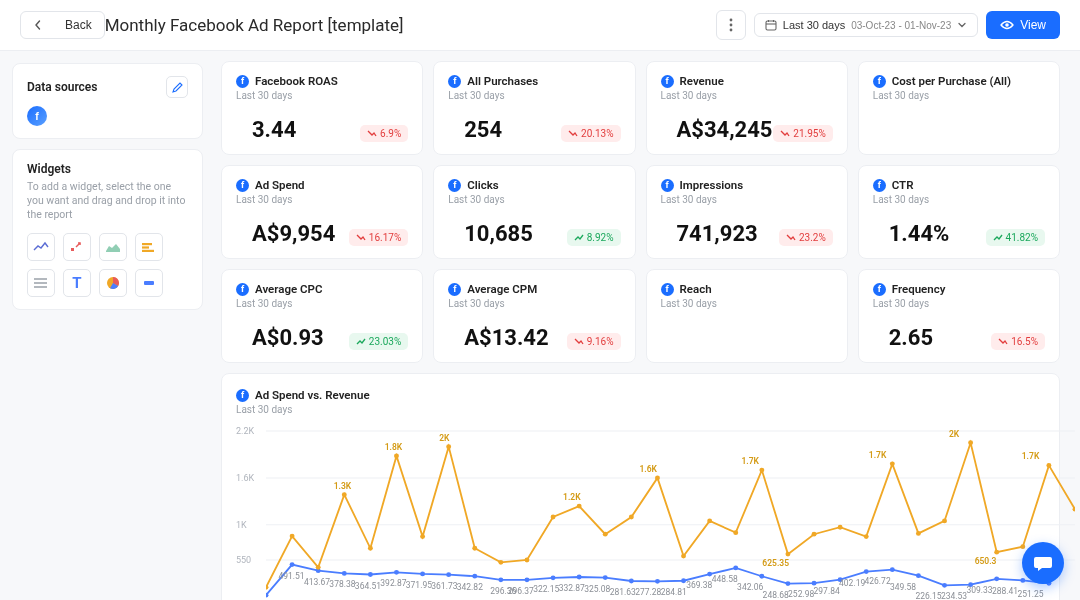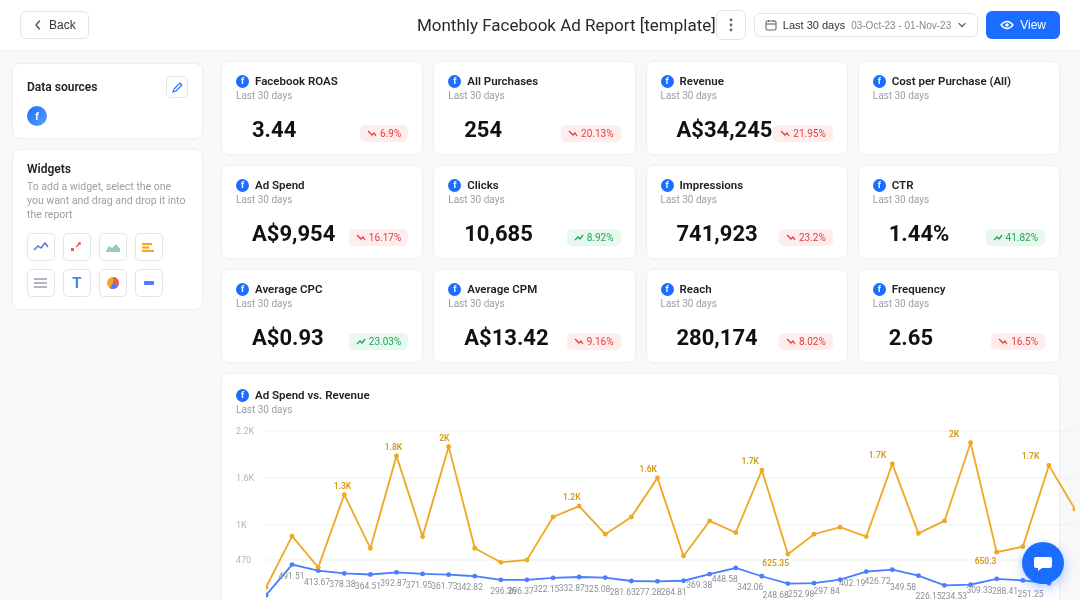--- a/index.html
+++ b/index.html
@@ -1,20 +1,20 @@
 <!DOCTYPE html>
 <html><head>
 <meta charset="utf-8">
 <style>
   * { box-sizing: border-box; margin: 0; padding: 0; }
   body { font-family: -apple-system, BlinkMacSystemFont, "Segoe UI", Roboto, Helvetica, Arial, sans-serif; background:#f7f8fa; color:#1a1a1a; font-size:13px; width:1080px; height:600px; overflow:hidden; }
   .topbar { display:flex; align-items:center; justify-content:space-between; padding:10px 20px; background:#fff; border-bottom:1px solid #eceef2; }
   .topbar-left { display:flex; align-items:center; gap:20px; }
-  .back-btn { display:flex; align-items:center; gap:6px; border:1px solid #e2e5ea; background:#fff; padding:6px 12px; border-radius:6px; font-size:12px; color:#333; cursor:pointer; }
-  .title { font-size:17px; font-weight:400; color:#2a2a2a; flex:1; text-align:right; }
+  .back-btn { display:flex; align-items:center; gap:22px; border:1px solid #e2e5ea; background:#fff; padding:6px 12px; border-radius:6px; font-size:12px; color:#333; cursor:pointer; }
+  .title { font-size:17px; font-weight:400; color:#2a2a2a; flex:1; text-align:left; }
   .topbar-right { display:flex; align-items:center; gap:8px; }
   .icon-btn { width:30px; height:30px; border:1px solid #e2e5ea; border-radius:6px; background:#fff; display:flex; align-items:center; justify-content:center; cursor:pointer; color:#555; }
   .date-pill { display:flex; align-items:center; gap:6px; border:1px solid #e2e5ea; border-radius:6px; background:#fff; padding:5px 10px; font-size:11px; color:#333; cursor:pointer; }
   .date-pill .sub { color:#888; font-size:10px; }
   .view-btn { display:flex; align-items:center; gap:6px; background:#1a6dff; color:#fff; border:none; border-radius:6px; padding:7px 14px; font-size:12px; cursor:pointer; }
   .layout { display:flex; height:calc(600px - 50px); }
   .sidebar { width:215px; padding:12px; }
   .side-card { background:#fff; border:1px solid #eceef2; border-radius:8px; padding:12px 14px; margin-bottom:10px; }
   .side-title { font-size:12px; font-weight:600; color:#222; display:flex; justify-content:space-between; align-items:center; }
   .side-title .edit { width:22px; height:22px; border:1px solid #e2e5ea; border-radius:5px; display:flex; align-items:center; justify-content:center; color:#1a6dff; font-size:11px; cursor:pointer; }
@@ -307,29 +307,20 @@
               <span>9.16%</span>
             </div>
           </div>
         </div>
         <div class="metric">
           <div class="metric-head">
             <span class="fb-icon">f</span>
             <span>Reach</span>
           </div>
           <div class="metric-sub">Last 30 days</div>
-          <div class="metric-row">
-            <div class="metric-val">280,174</div>
-            <div class="delta down">
-              <svg width="10" height="8" viewBox="0 0 10 8">
-                <path d="M1 1 L5 5 L7 3 L9 6" stroke="currentColor" stroke-width="1.3" fill="none"></path>
-              </svg>
-              <span>8.02%</span>
-            </div>
-          </div>
         </div>
         <div class="metric">
           <div class="metric-head">
             <span class="fb-icon">f</span>
             <span>Frequency</span>
           </div>
           <div class="metric-sub">Last 30 days</div>
           <div class="metric-row">
             <div class="metric-val">2.65</div>
             <div class="delta down">
@@ -345,21 +336,21 @@
     <div class="chartcard">
       <div class="metric-head">
         <span class="fb-icon">f</span>
         <span>Ad Spend vs. Revenue</span>
       </div>
       <div class="metric-sub">Last 30 days</div>
       <div class="chart-wrap" id="chart-wrap">
           <div class="ytick" style="top: 6px;">2.2K</div>
           <div class="ytick" style="top: 52.9091px;">1.6K</div>
           <div class="ytick" style="top: 99.8182px;">1K</div>
-          <div class="ytick" style="top: 135px;">470</div>
+          <div class="ytick" style="top: 135px;">550</div>
           <svg class="chart-svg" viewBox="0 0 790 200" preserveAspectRatio="none" width="100%" height="100%">
             <line x1="0" x2="790" y1="135" y2="135" stroke="#eef0f4" stroke-width="1"></line>
             <line x1="0" x2="790" y1="6" y2="6" stroke="#eef0f4" stroke-width="1"></line>
             <line x1="0" x2="790" y1="52.90909090909091" y2="52.90909090909091" stroke="#eef0f4" stroke-width="1"></line>
             <line x1="0" x2="790" y1="99.81818181818181" y2="99.81818181818181" stroke="#eef0f4" stroke-width="1"></line>
             <path d="M0 170.1818181818182 L25.483870967741936 139.57285454545456 L50.96774193548387 145.65852727272727 L76.45161290322581 148.41756363636364 L101.93548387096774 149.50194545454545 L127.41935483870968 147.28470909090908 L152.90322580645162 148.92027272727273 L178.38709677419354 149.71929090909092 L203.8709677419355 151.1977090909091 L229.35483870967744 154.83003636363637 L254.83870967741936 154.82925454545455 L280.3225806451613 152.81372727272728 L305.80645161290323 151.9756181818182 L331.2903225806452 152.58465454545455 L356.7741935483871 155.98165454545455 L382.258064516129 156.32174545454546 L407.741935483871 155.73303636363636 L433.2258064516129 149.12120000000002 L458.7096774193549 142.9292 L484.19354838709677 151.25712727272727 L509.6774193548387 158.55774545454545 L535.1612903225806 158.22156363636364 L560.6451612903226 154.71432727272727 L586.1290322580645 146.55605454545454 L611.6129032258065 144.63825454545454 L637.0967741935484 150.6692 L662.5806451612904 160.31918181818182 L688.0645161290323 159.6640181818182 L713.5483870967741 153.81601818181818 L739.0322580645161 155.4515818181818 L764.516129032258 158.35681818181817 " fill="none" stroke="#4a7dff" stroke-width="1.8"></path>
             <circle cx="0" cy="170.1818181818182" r="2.4" fill="#4a7dff"></circle>
             <circle cx="25.483870967741936" cy="139.57285454545456" r="2.4" fill="#4a7dff"></circle>
             <circle cx="50.96774193548387" cy="145.65852727272727" r="2.4" fill="#4a7dff"></circle>
             <circle cx="76.45161290322581" cy="148.41756363636364" r="2.4" fill="#4a7dff"></circle>

